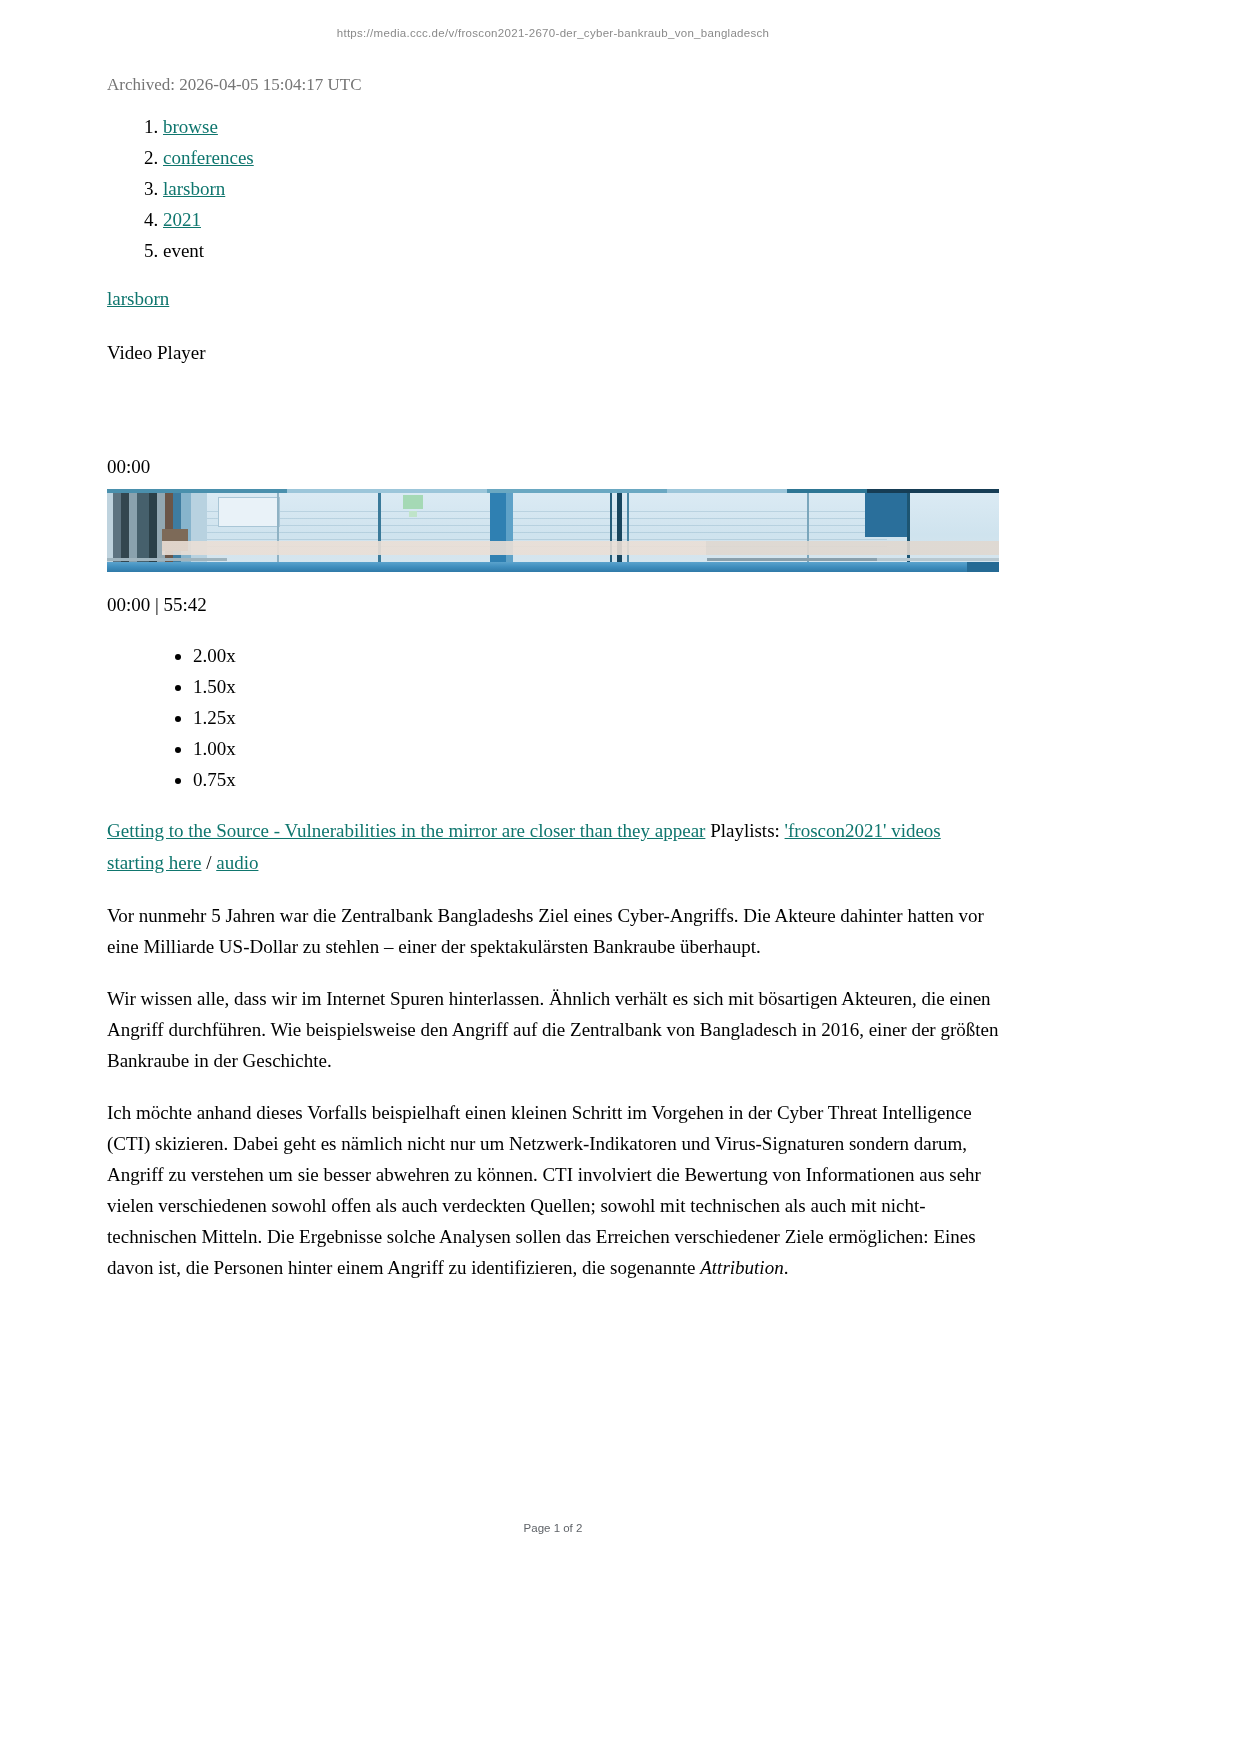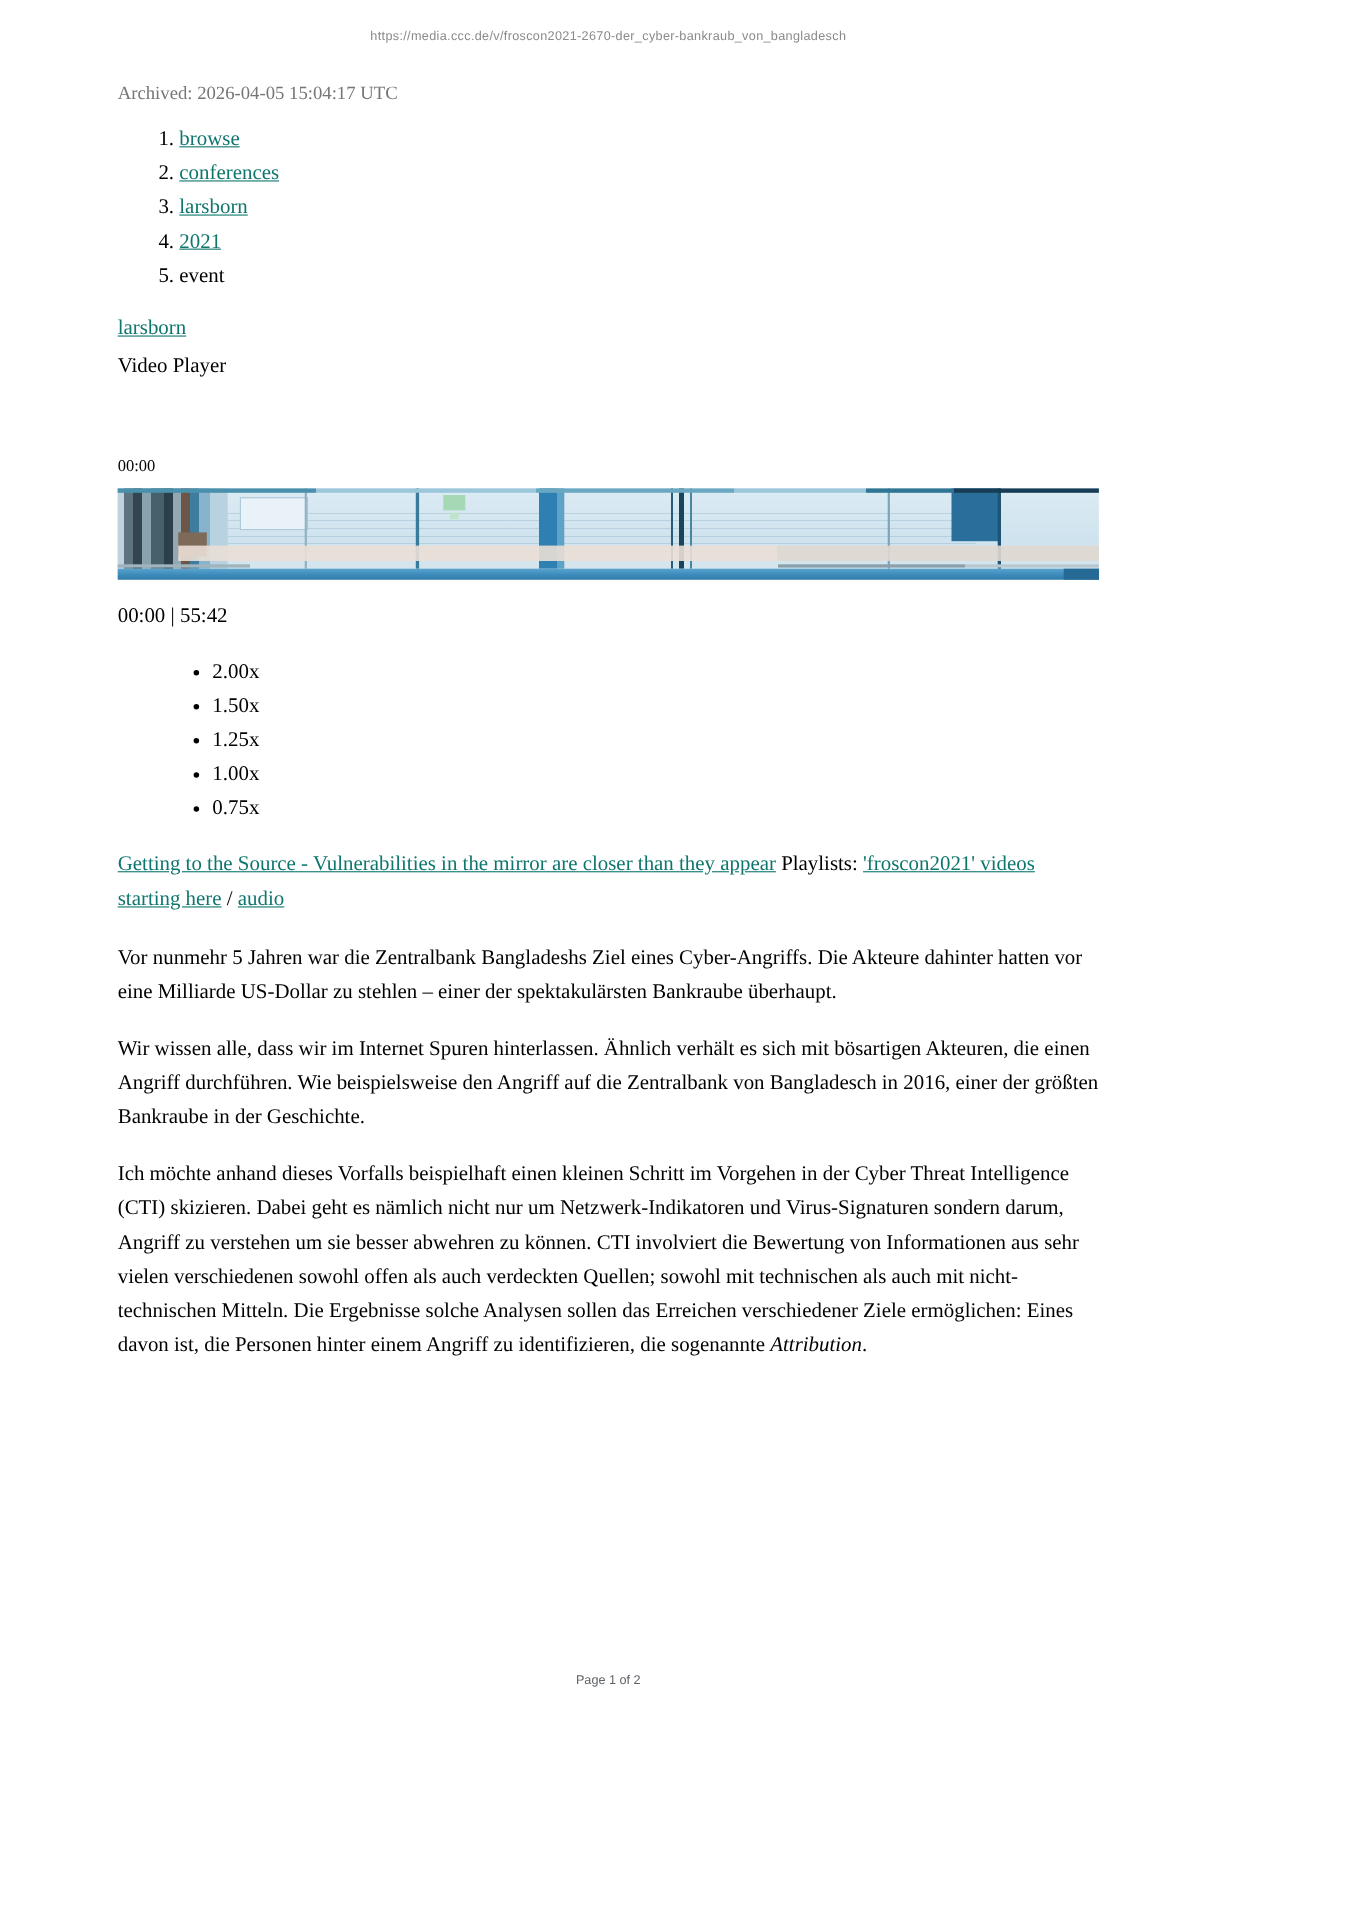--- a/index.html
+++ b/index.html
@@ -17,22 +17,22 @@
   h1.title { margin-top:152px; font-size:30px; font-weight:bold; letter-spacing:.2px; }
 
   .archived { margin-top:36px; font-size:17px; color:#757575; }
 
   a.lnk { color:#0f766e; text-decoration:underline; cursor:pointer; }
 
   ol.breadcrumbs { margin-top:16px; padding-left:56px; font-size:19px; }
   ol.breadcrumbs li { line-height:31px; }
 
   .author-line  { margin-top:22px; font-size:19px; }
-  .player-label { margin-top:12px; font-size:19px; }
-  .current-time { margin-top:72px; font-size:15px; }
+  .player-label { margin-top:32px; font-size:19px; }
+  .current-time { margin-top:92px; font-size:19px; }
 
   .strip { margin-top:11px; position:relative; width:892px; height:83px;
            background:linear-gradient(180deg,#dcebf4 0%,#cfe3ee 55%,#d8e6ee 100%); }
   .strip div { position:absolute; }
   .art-rules   { left:90px; top:16px; width:690px; height:44px; opacity:.45;
                  background:repeating-linear-gradient(180deg, transparent 0 6px, rgba(110,155,180,.6) 6px 7px); }
   .art-left    { left:0; top:0; width:100px; height:73px;
                  background:linear-gradient(90deg,#bfd3de 0 6px,#5d7380 6px 14px,#33464f 14px 22px,#8aa2ae 22px 30px,#46606c 30px 42px,#2b4048 42px 50px,#93a8b2 50px 58px,#6b5648 58px 66px,#3e7ca0 66px 74px,#87b4cc 74px 84px,#b8d2e0 84px 100px); }
   .art-brown   { left:55px; top:40px; width:26px; height:22px; background:#7d6a58; }
   .art-top     { left:0; top:0; width:892px; height:4px;

